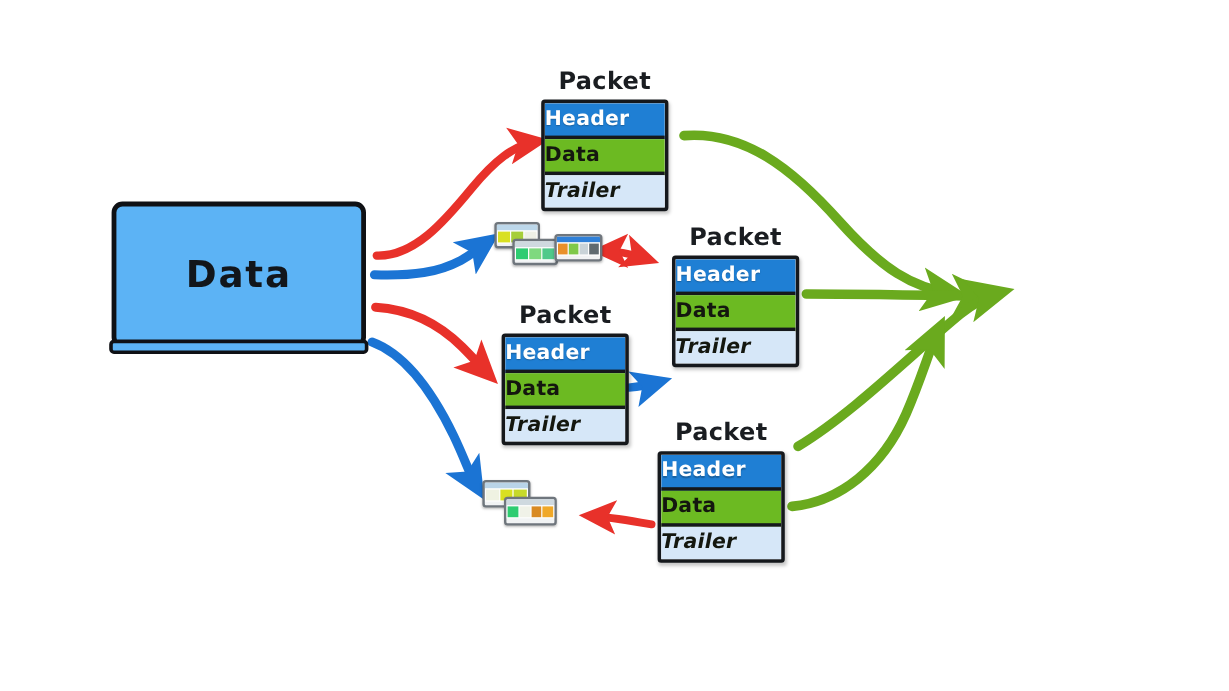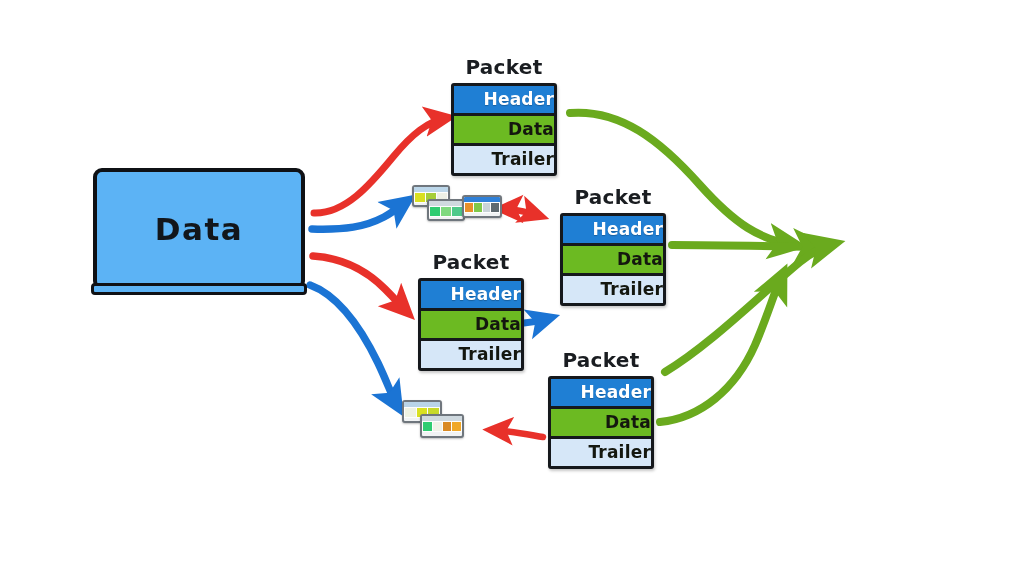--- a/index.html
+++ b/index.html
@@ -77,40 +77,41 @@
   .packet-card {
     border: 3.5px solid #15181c;
     border-radius: 3px;
     overflow: hidden;
     background: #fff;
     box-shadow: 1px 2px 3px rgba(0,0,0,0.22);
   }
   .packet-row {
     height: 27px;
     line-height: 27px;
-    text-align: right;
+    text-align: left;
     font-family: "DejaVu Sans", sans-serif;
     font-size: 17px;
     font-weight: 700;
     letter-spacing: 0.2px;
   }
   .row-header {
     background: #1f7fd4;
     color: #ffffff;
     border-bottom: 3px solid #15181c;
     text-shadow: 0 1px 1px rgba(0,0,0,0.25);
   }
   .row-data {
     background: #6cba22;
     color: #14170f;
     border-bottom: 3px solid #15181c;
   }
   .row-trailer {
     background: #d6e7f8;
     color: #14170f;
+    font-style: italic;
   }
   .packet-card.w1 { width: 100px; }
 
   
   .frag-cluster {
     position: absolute;
   }
   .frag {
     position: absolute;
     border: 2.5px solid #6f767d;

